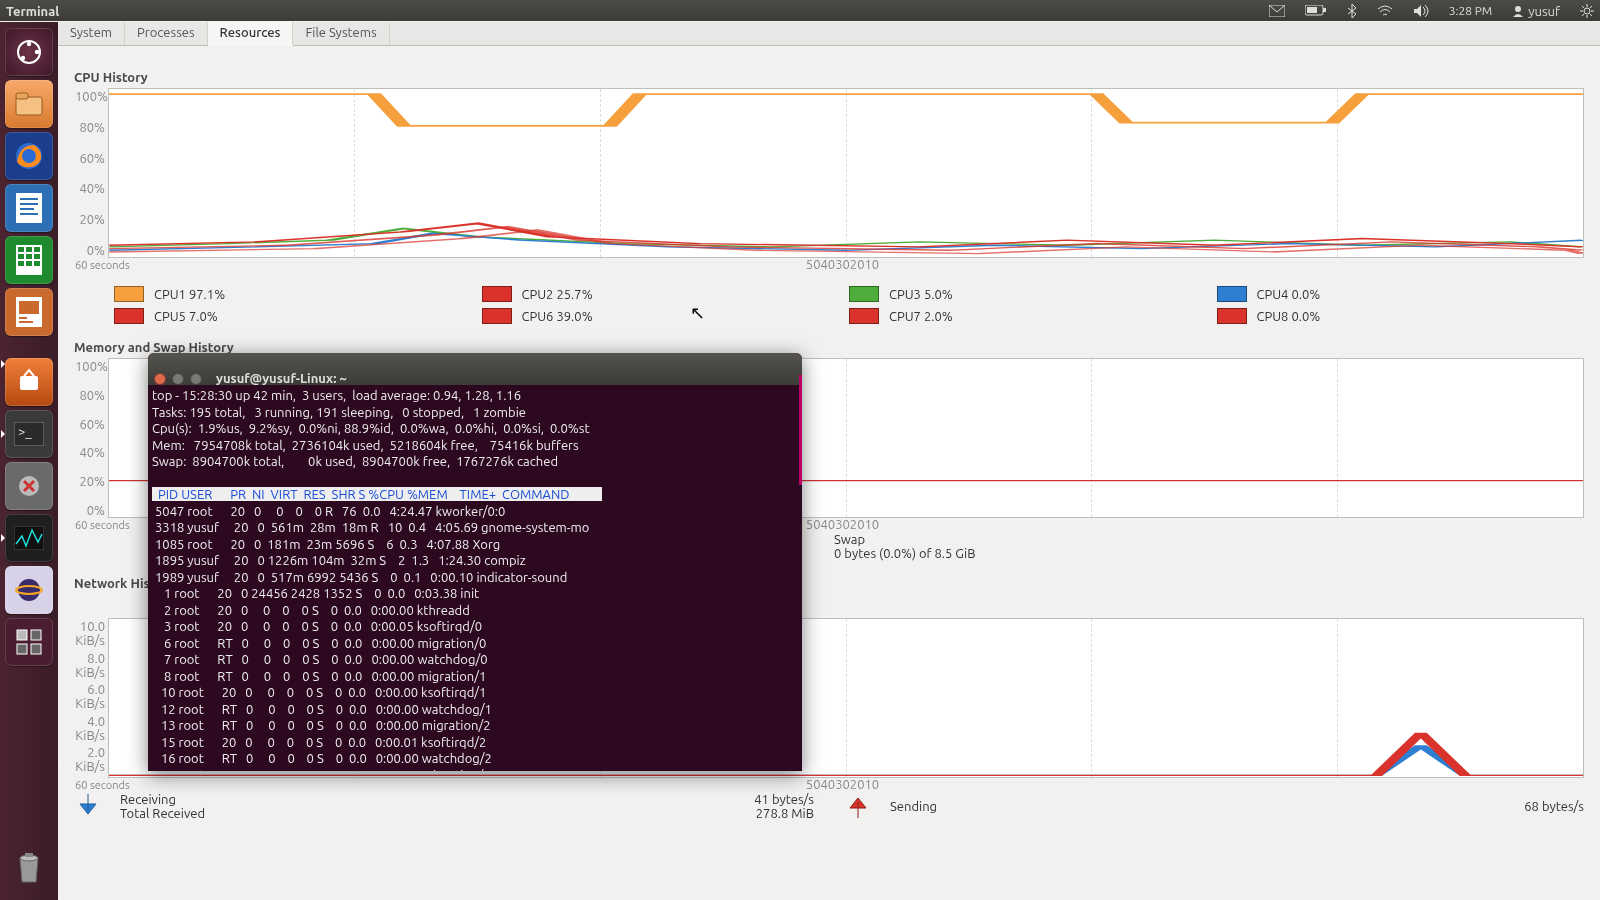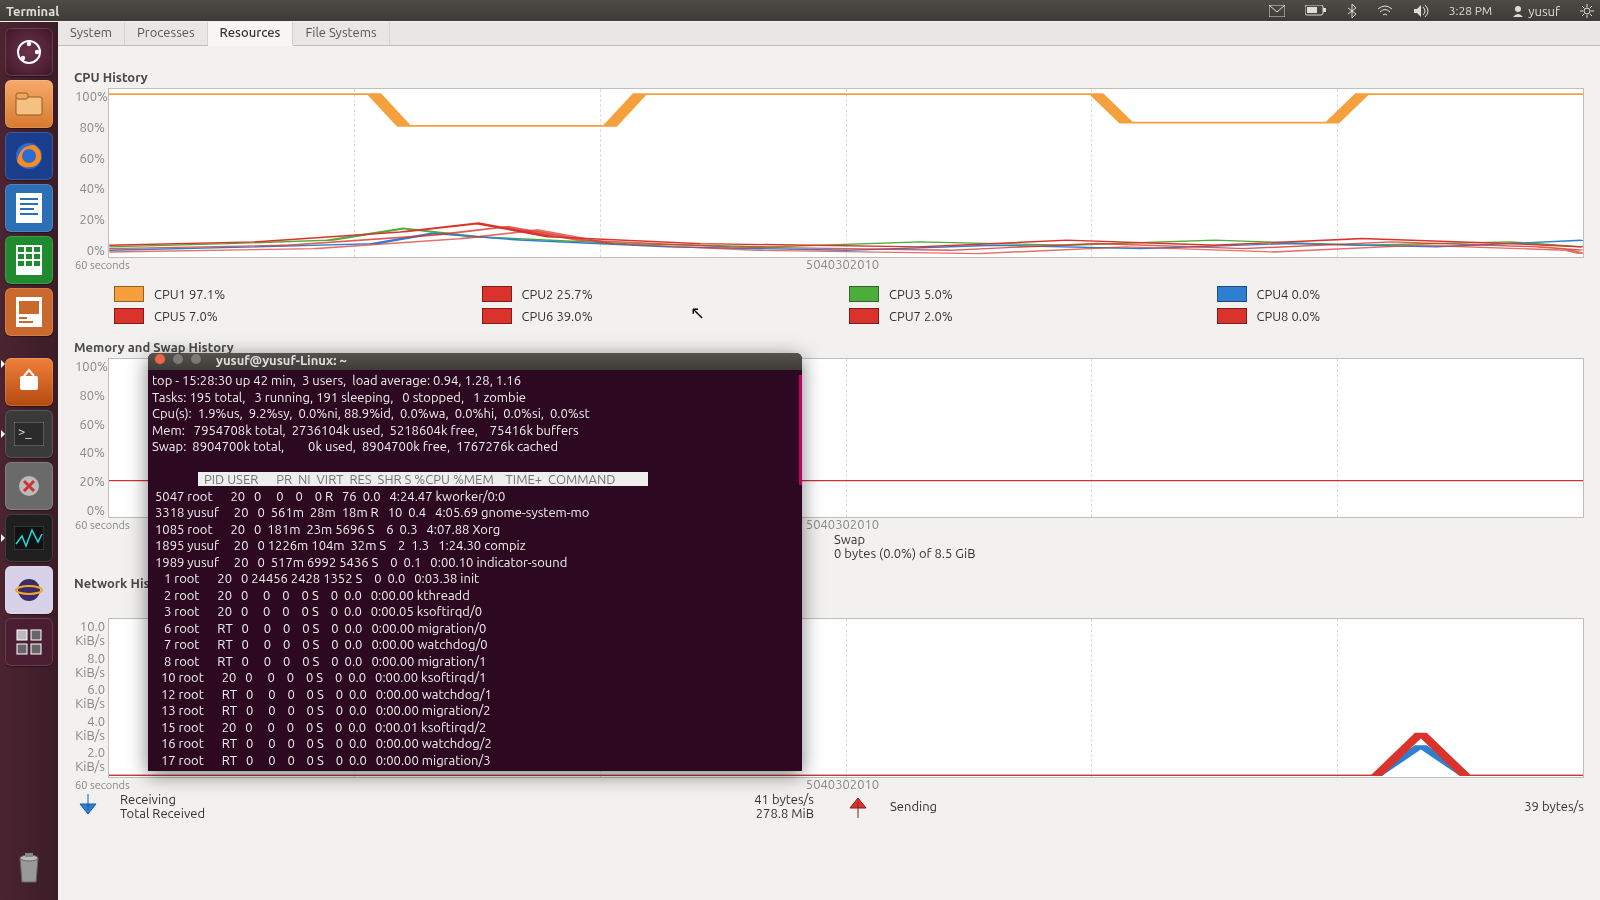--- a/index.html
+++ b/index.html
@@ -50,24 +50,24 @@
 
 .chart.net { height: 160px; margin-top: 28px; }
 .net-info { display: flex; margin-top: 14px; gap: 30px; }
 .net-col { display: flex; gap: 18px; flex: 1; align-items: center; }
 .net-arrow { width: 28px; height: 28px; }
 .net-col .rows { flex: 1; }
 .net-col .row { display: flex; justify-content: space-between; color: #333; }
 
 
 .term { position: absolute; top: 353px; left: 148px; width: 654px; height: 418px; background: #2d0921; color: #ddd; border-radius: 6px 6px 0 0; box-shadow: 0 4px 20px rgba(0,0,0,.5); overflow: hidden; z-index: 20; }
-.term-title { height: 17px; background: linear-gradient(#54534e,#3c3b37); display: flex; align-items: flex-start; padding: 0 6px; gap: 6px; font-size: 12px; color: #ddd; font-weight: bold; }
+.term-title { height: 32px; background: linear-gradient(#54534e,#3c3b37); display: flex; align-items: flex-end; padding: 0 6px; gap: 6px; font-size: 12px; color: #ddd; font-weight: bold; }
 .term-btn { width: 12px; height: 12px; border-radius: 50%; border: 1px solid rgba(0,0,0,.4); }
 .term-body { padding: 2px 4px; font-family: "Ubuntu Mono","DejaVu Sans Mono",monospace; font-size: 13px; line-height: 16.5px; white-space: pre; color: #eee; }
-.term-hdr { background: #eee; color: #737373; margin-left: 46px; }
+.term-hdr { background: #eee; color: #1d4ed8; }
 .term-body .scrollind { position: absolute; right: 0; top: 22px; width: 3px; height: 110px; background: #b06; }
 
 .cursor { position: absolute; top: 302px; left: 690px; font-size: 18px; }
 </style>
 </head>
 <body>
 
 <div class="panel">
   <span class="title">Terminal</span>
   <span class="spacer"></span>
@@ -390,21 +390,21 @@
             </div>
         </div>
       </div>
       <div class="net-col">
         <svg class="net-arrow">
             <path d="M14 26 V10 M6 16 L14 6 L22 16 Z" fill="#d9332b" stroke="#8a1f18"></path>
           </svg>
         <div class="rows">
           <div class="row">
               <span>Sending</span>
-              <span>39 bytes/s</span>
+              <span>68 bytes/s</span>
             </div>
         </div>
       </div>
     </div>
   </div>
 </div>
 
 <div class="term">
   <div class="term-title">
     <span class="term-btn" style="background:#e06a4e"></span>

